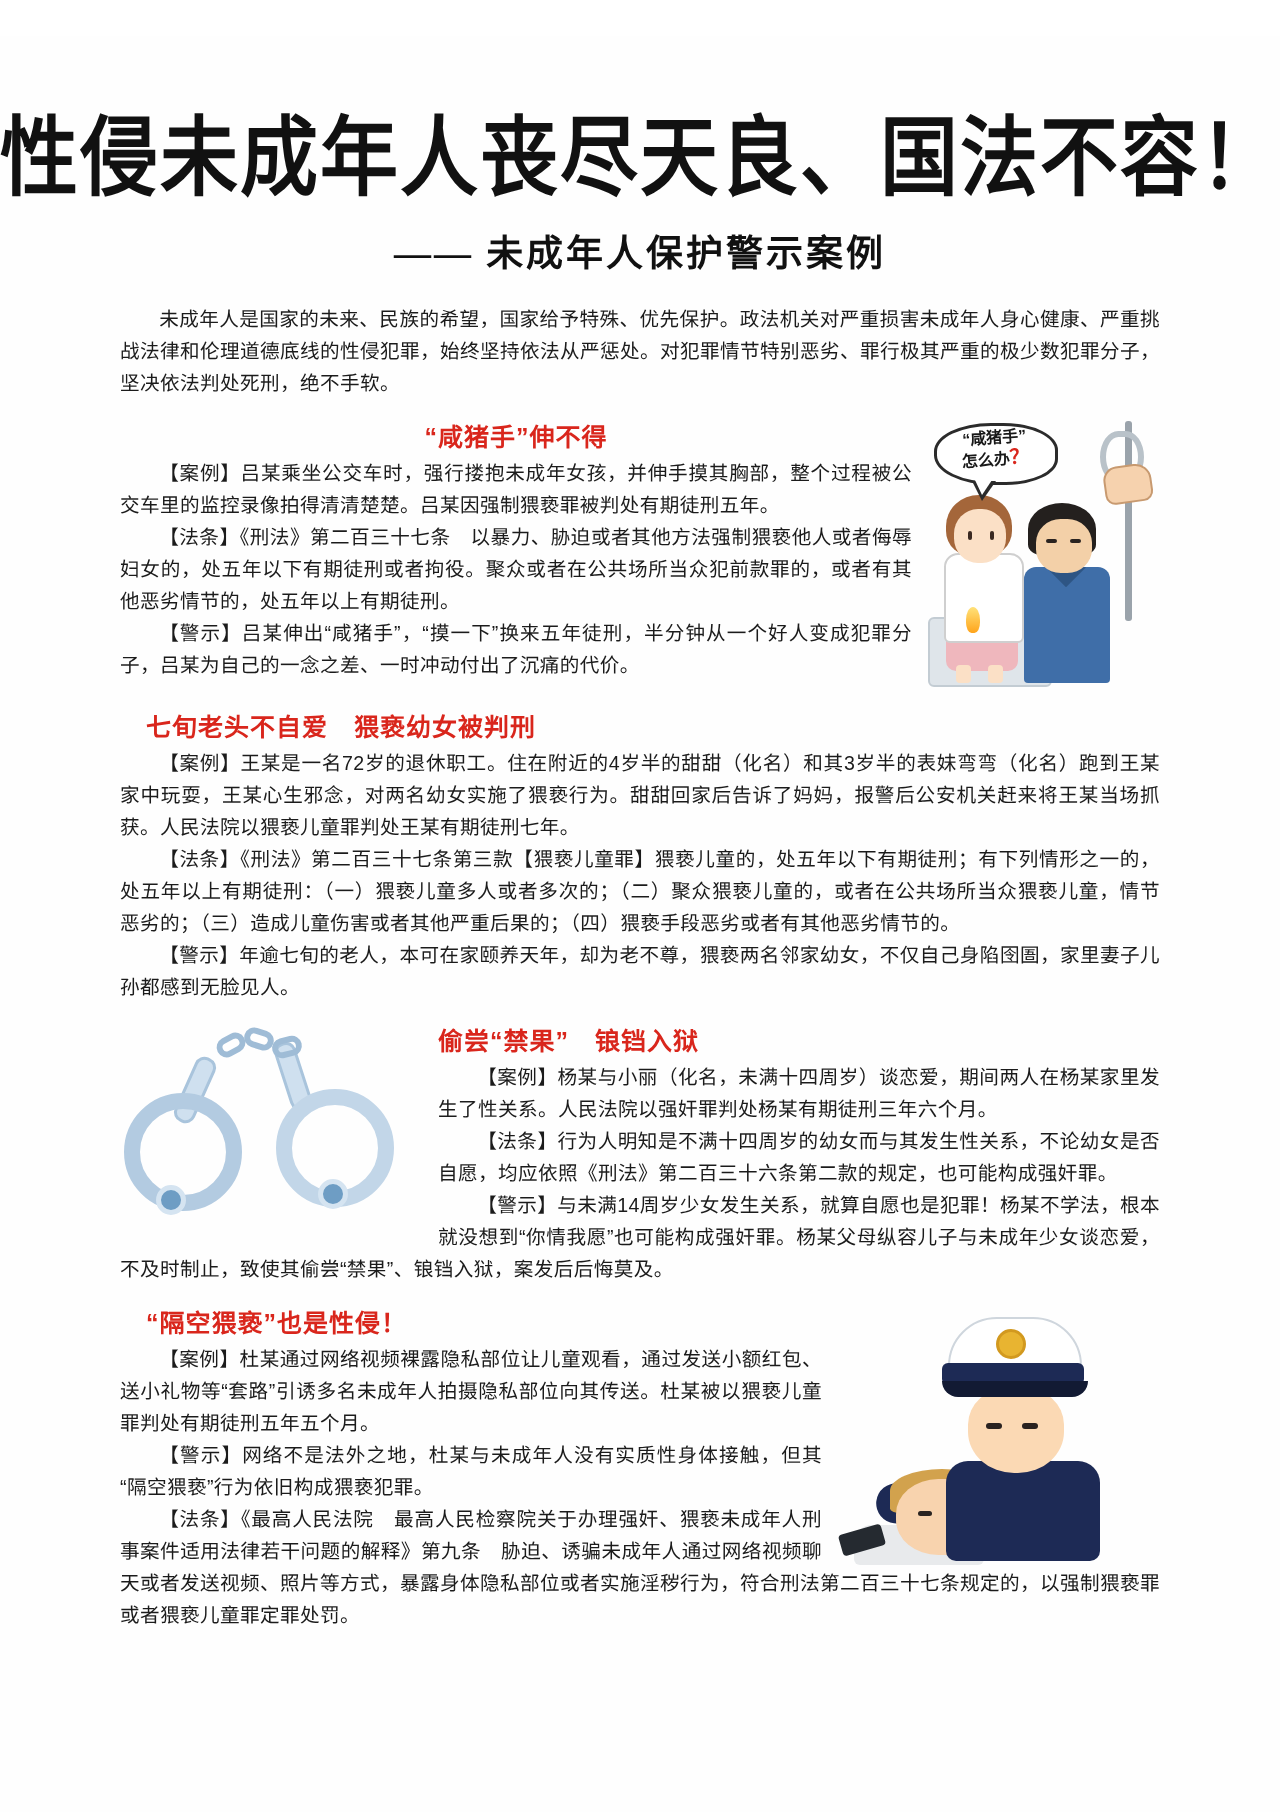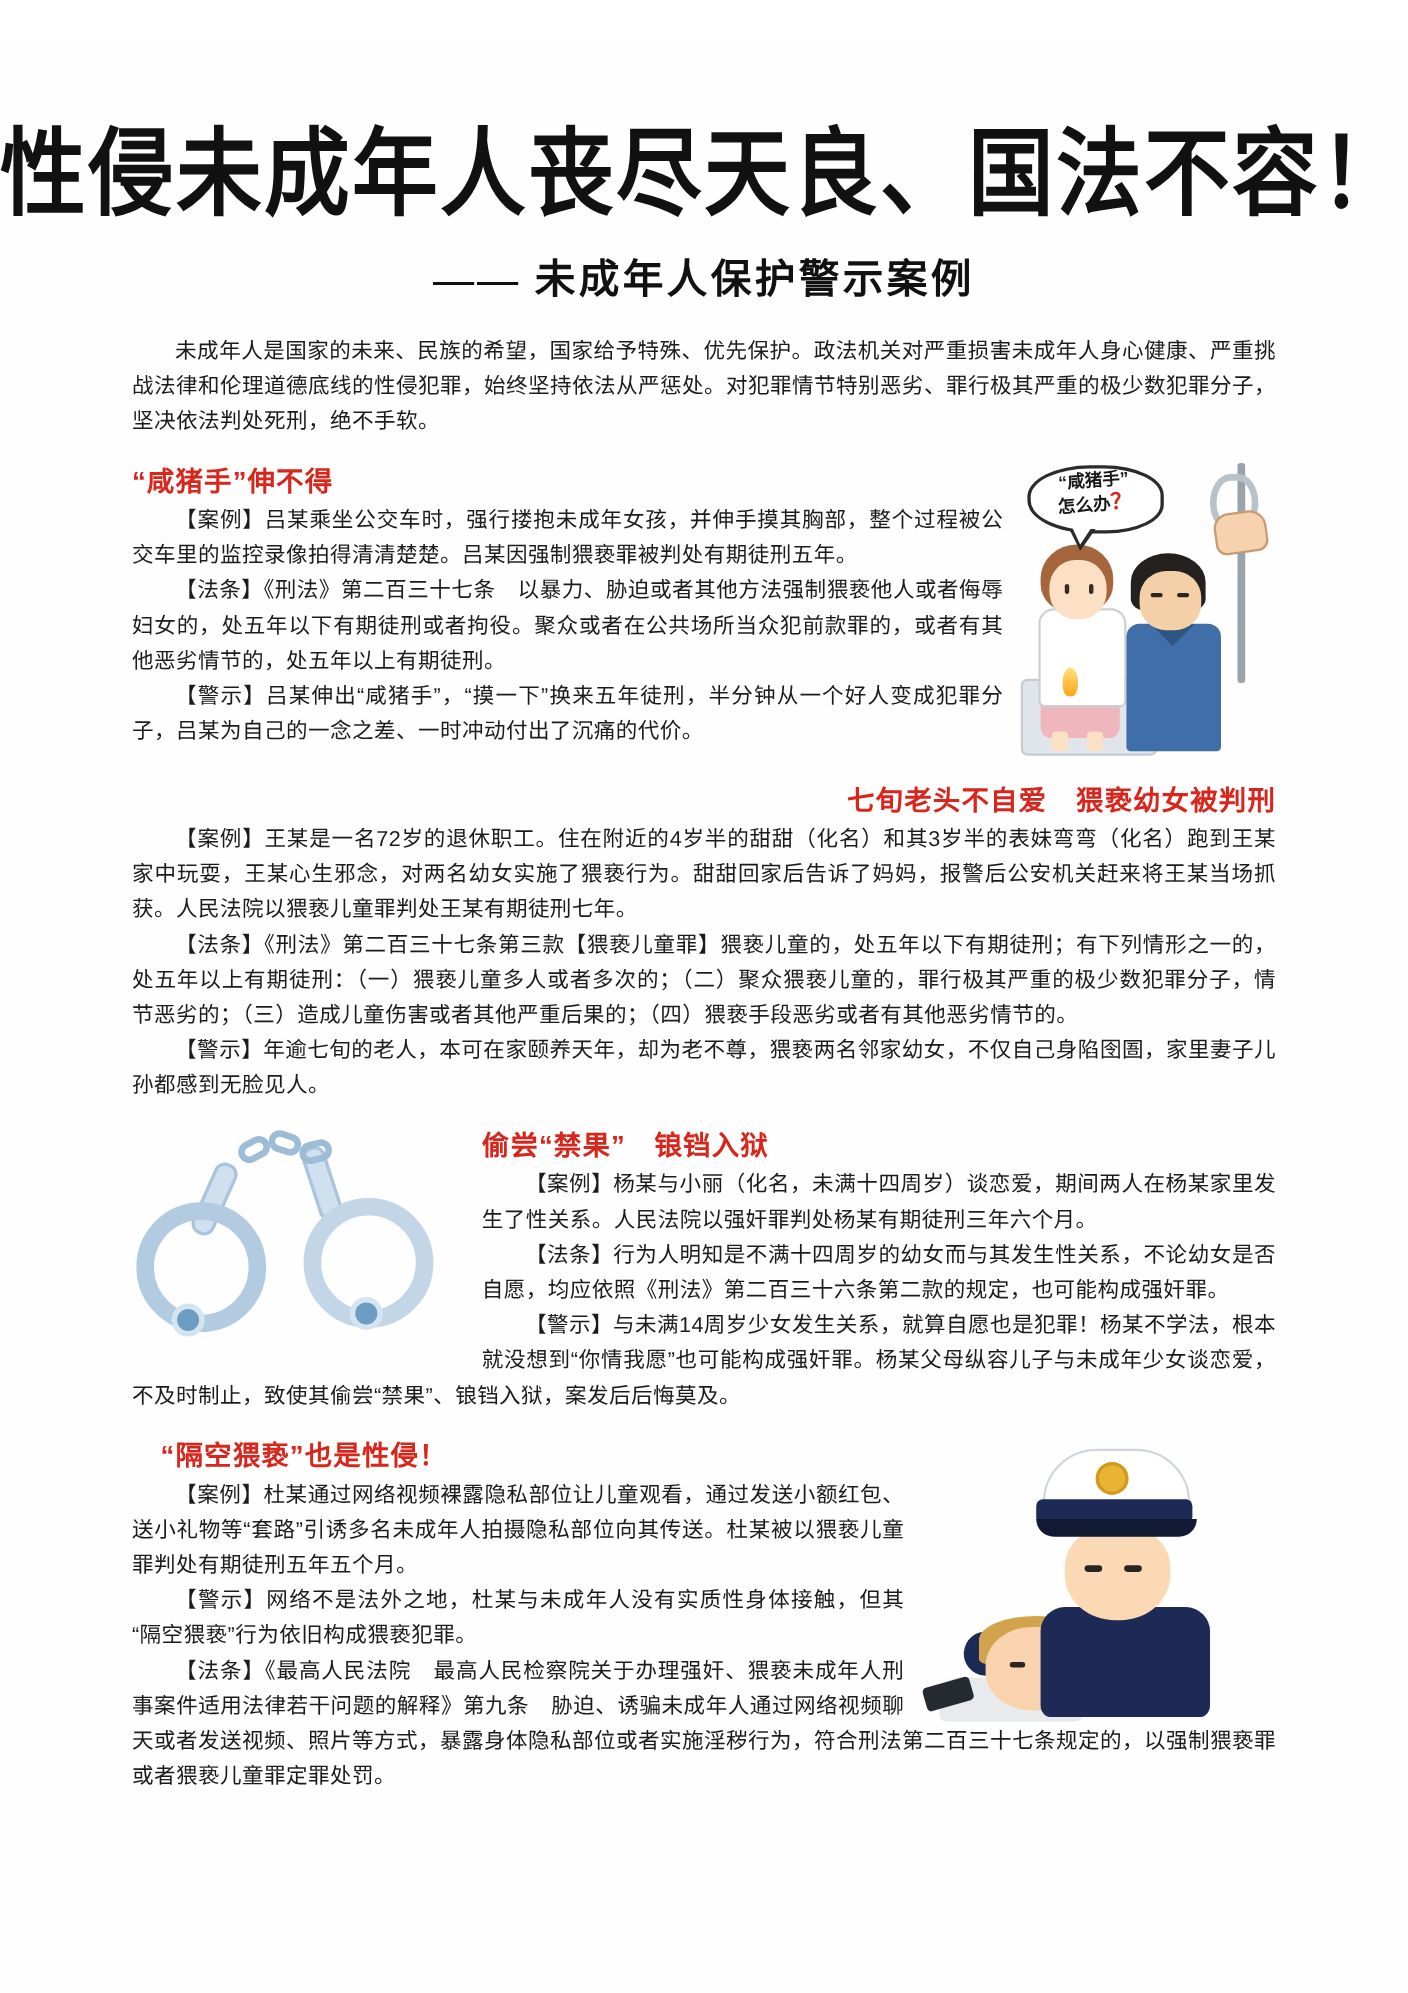--- a/index.html
+++ b/index.html
@@ -69,20 +69,21 @@
   }
   p.para.indent{ text-indent:2em; }
 
   .sec-head{
     margin:18px 0 4px 0;
     font-family:"Liberation Sans","DejaVu Sans",sans-serif;
     font-weight:bold;
     font-size:25px;
     color:#d9261c;
     letter-spacing:1px;
+    text-align:center;
   }
 
   .section{ position:relative; }
 
   
   .art-right-1{
     float:right;
     width:232px;
     height:262px;
     margin:4px 0 6px 16px;
@@ -308,23 +309,23 @@
         </div>
       </div>
 
       <div class="sec-head">“咸猪手”伸不得</div>
       <p class="para indent">【案例】吕某乘坐公交车时，强行搂抱未成年女孩，并伸手摸其胸部，整个过程被公交车里的监控录像拍得清清楚楚。吕某因强制猥亵罪被判处有期徒刑五年。</p>
       <p class="para indent">【法条】《刑法》第二百三十七条　以暴力、胁迫或者其他方法强制猥亵他人或者侮辱妇女的，处五年以下有期徒刑或者拘役。聚众或者在公共场所当众犯前款罪的，或者有其他恶劣情节的，处五年以上有期徒刑。</p>
       <p class="para indent">【警示】吕某伸出“咸猪手”，“摸一下”换来五年徒刑，半分钟从一个好人变成犯罪分子，吕某为自己的一念之差、一时冲动付出了沉痛的代价。</p>
     </div>
 
     <div class="section">
-      <div class="sec-head" style="text-align:right;padding-left:26px;">七旬老头不自爱　猥亵幼女被判刑</div>
+      <div class="sec-head" style="text-align:left;padding-left:26px;">七旬老头不自爱　猥亵幼女被判刑</div>
       <p class="para indent">【案例】王某是一名72岁的退休职工。住在附近的4岁半的甜甜（化名）和其3岁半的表妹弯弯（化名）跑到王某家中玩耍，王某心生邪念，对两名幼女实施了猥亵行为。甜甜回家后告诉了妈妈，报警后公安机关赶来将王某当场抓获。人民法院以猥亵儿童罪判处王某有期徒刑七年。</p>
-      <p class="para indent">【法条】《刑法》第二百三十七条第三款【猥亵儿童罪】猥亵儿童的，处五年以下有期徒刑；有下列情形之一的，处五年以上有期徒刑：（一）猥亵儿童多人或者多次的；（二）聚众猥亵儿童的，罪行极其严重的极少数犯罪分子，情节恶劣的；（三）造成儿童伤害或者其他严重后果的；（四）猥亵手段恶劣或者有其他恶劣情节的。</p>
+      <p class="para indent">【法条】《刑法》第二百三十七条第三款【猥亵儿童罪】猥亵儿童的，处五年以下有期徒刑；有下列情形之一的，处五年以上有期徒刑：（一）猥亵儿童多人或者多次的；（二）聚众猥亵儿童的，或者在公共场所当众猥亵儿童，情节恶劣的；（三）造成儿童伤害或者其他严重后果的；（四）猥亵手段恶劣或者有其他恶劣情节的。</p>
       <p class="para indent">【警示】年逾七旬的老人，本可在家颐养天年，却为老不尊，猥亵两名邻家幼女，不仅自己身陷囹圄，家里妻子儿孙都感到无脸见人。</p>
     </div>
 
     <div class="section clearfix">
 
       <div class="art-left-3">
         <div class="ill2">
           <div class="arm" style="left:64px;top:28px;transform:rotate(24deg);"></div>
           <div class="arm" style="left:162px;top:14px;transform:rotate(-18deg);"></div>
           <div class="chain-link" style="left:96px;top:8px;transform:rotate(-28deg);"></div>

